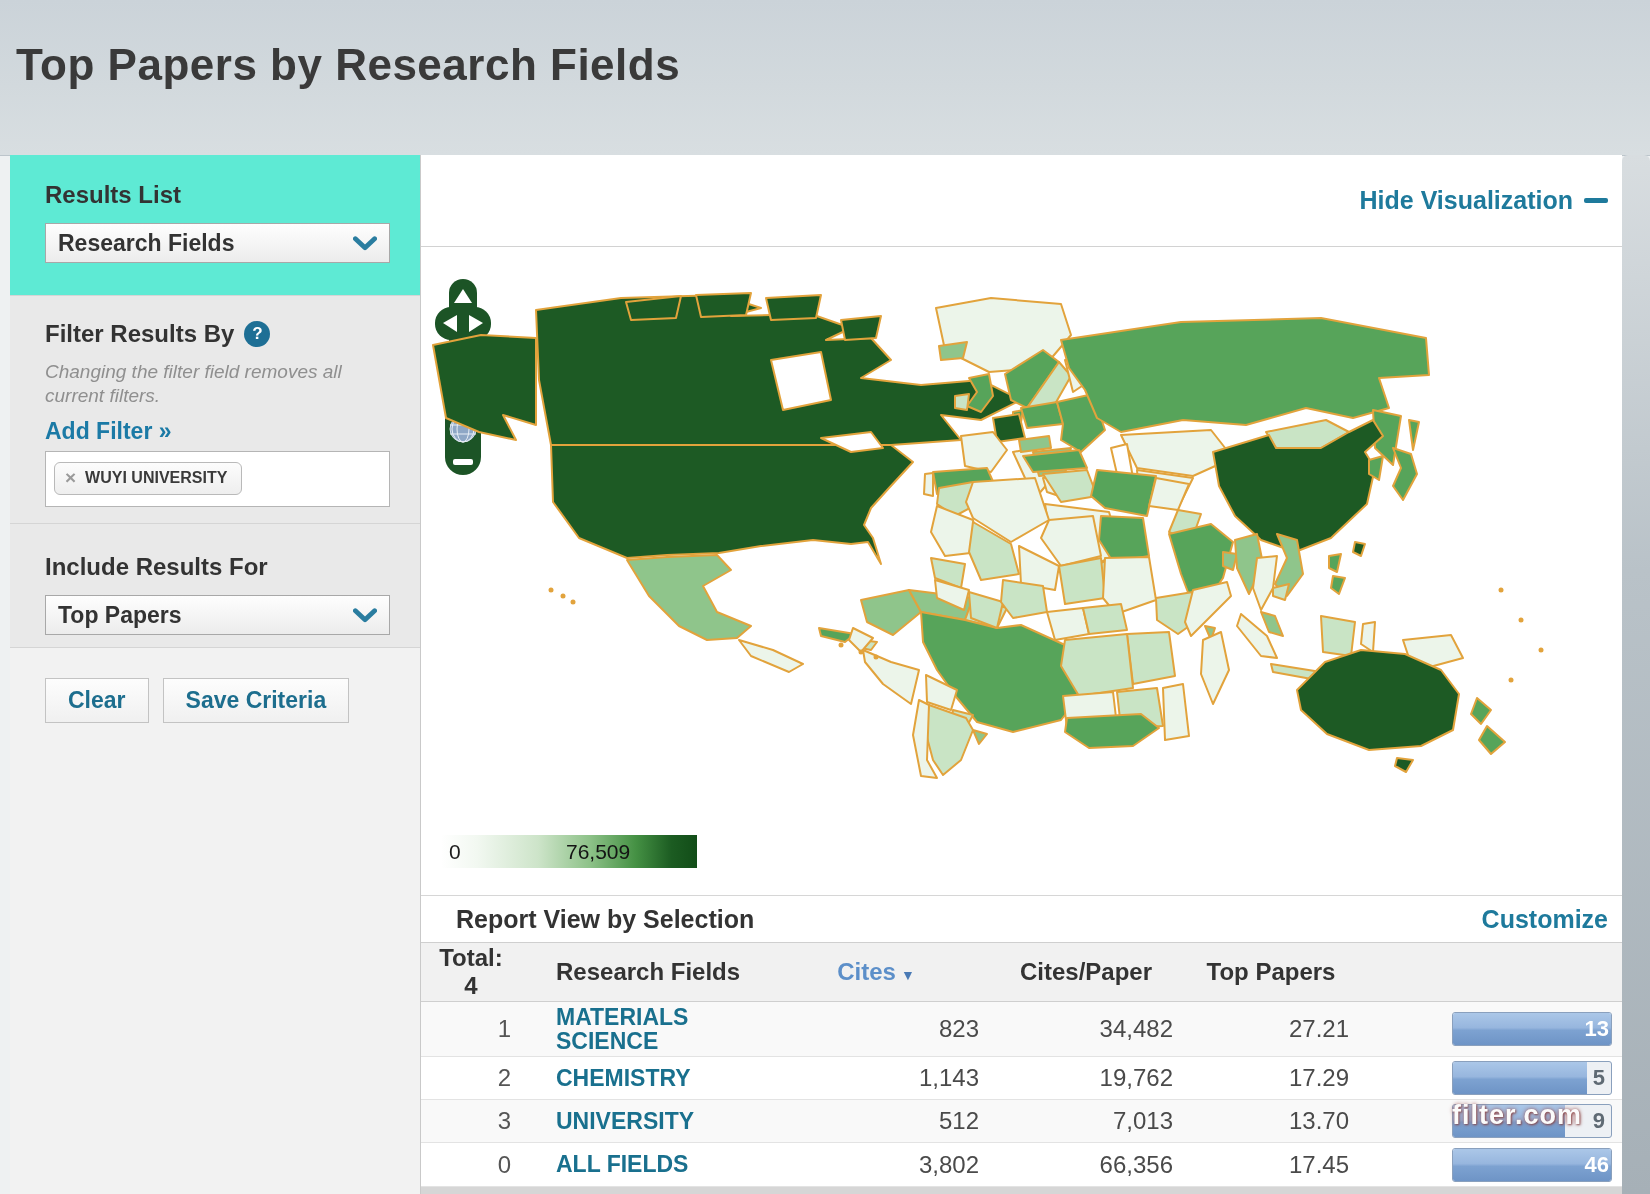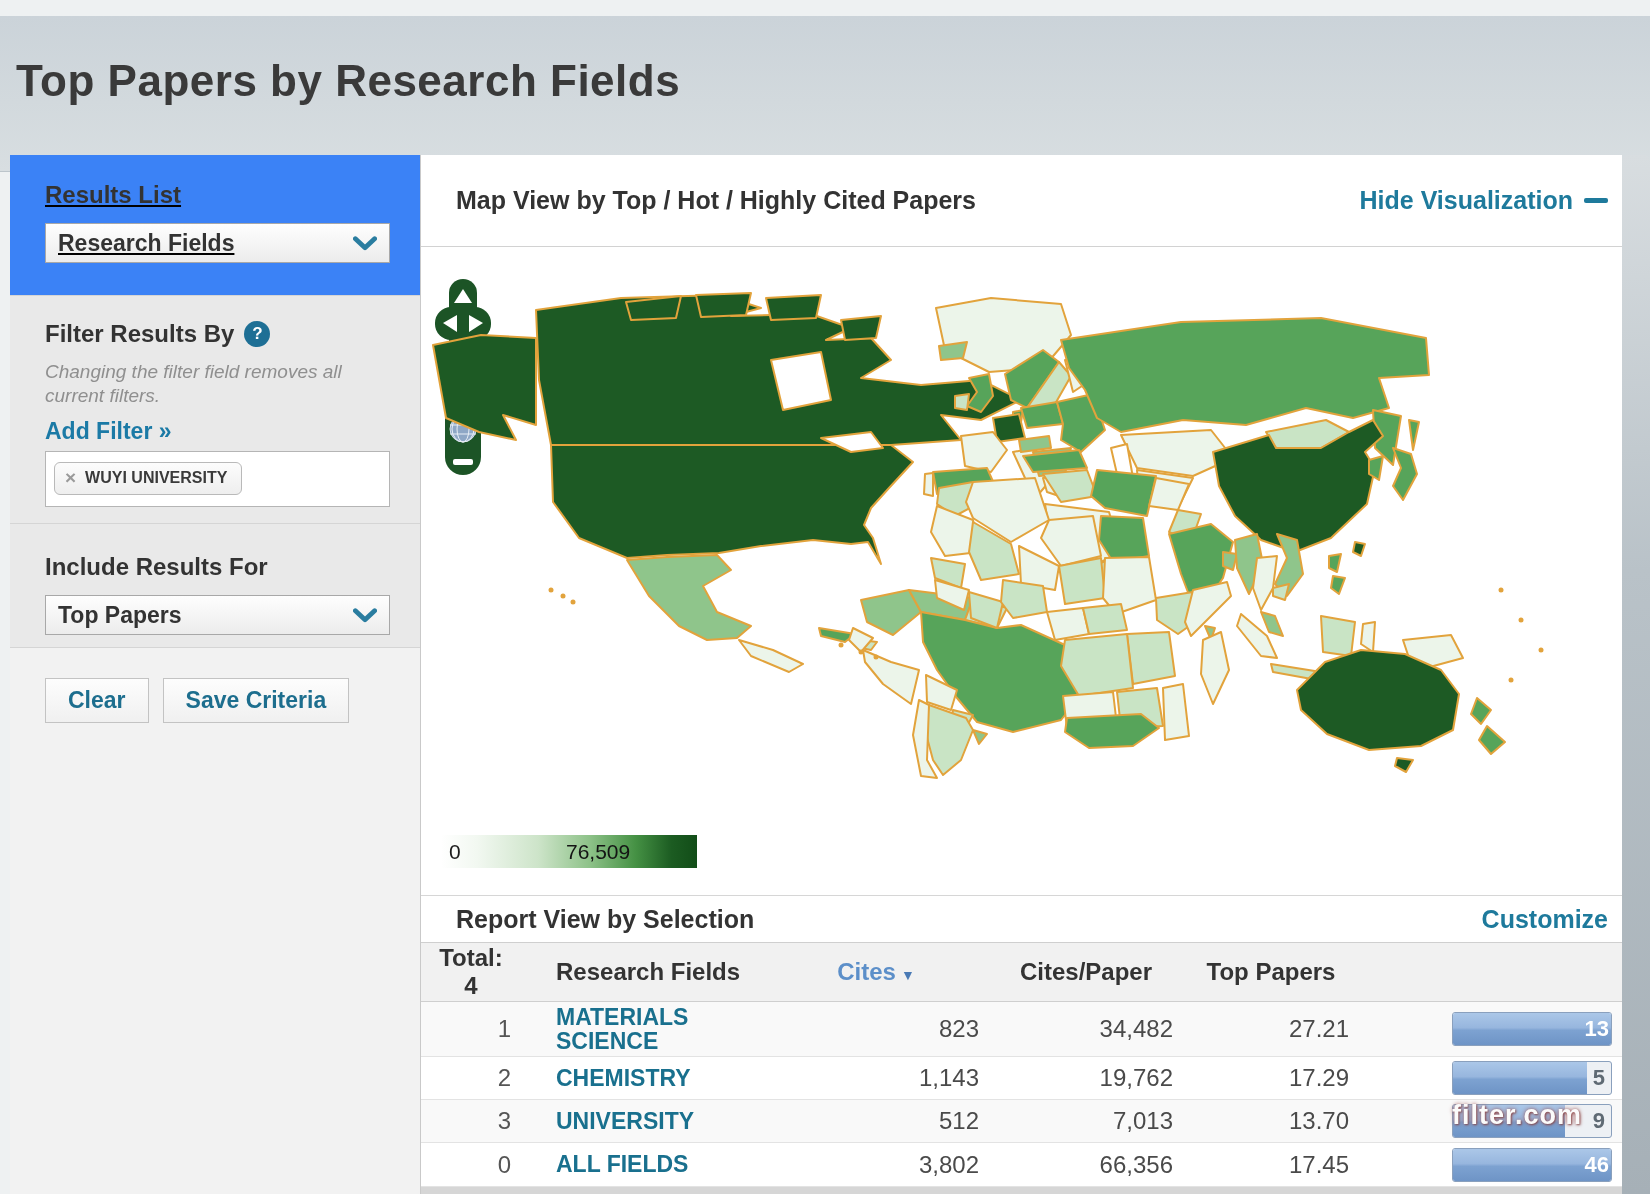--- a/index.html
+++ b/index.html
@@ -1,27 +1,27 @@
 <!DOCTYPE html>
 <html><head>
 <meta charset="utf-8">
 <style>
   html,body{margin:0;padding:0;background:#e9edef;font-family:"Liberation Sans",sans-serif;}
   #root{position:relative;width:1650px;height:1194px;overflow:hidden;background:#eef1f2;}
 
   
-  .page-header{position:absolute;left:0;top:16px;width:1650px;height:155px;
+  .page-header{position:absolute;left:0;top:0;width:1650px;height:155px;
     background:linear-gradient(180deg,#cbd3d9 0%,#d2d9dd 55%,#d8dee1 100%);
     border-bottom:1px solid #bcc5cb;}
   .page-title{position:absolute;left:16px;top:40px;font-size:44px;font-weight:bold;color:#3a3a3a;letter-spacing:.5px;}
 
   
   .sidebar{position:absolute;left:10px;top:155px;width:410px;height:1039px;background:#f2f2f2;}
   .sb-sec{box-sizing:border-box;width:410px;}
-  .sec1{height:140px;background:#3b82f6;padding:26px 0 0 35px;text-decoration:underline;}
+  .sec1{height:140px;background:#5eead4;padding:26px 0 0 35px;}
   .sec2{height:228px;background:#e9e9e9;border-top:1px solid #d5d5d5;padding:24px 0 0 35px;}
   .sec3{height:124px;background:#e9e9e9;border-top:1px solid #d5d5d5;padding:29px 0 0 35px;}
   .sec4{height:547px;background:#f2f2f2;border-top:1px solid #d5d5d5;padding:30px 0 0 35px;}
   .sb-heading{font-size:24px;font-weight:bold;color:#333;display:flex;align-items:center;gap:10px;}
   .dropdown{margin-top:14px;width:345px;height:40px;box-sizing:border-box;border:1px solid #a8a8a8;
     background:linear-gradient(180deg,#fefefe,#ececec);display:flex;align-items:center;padding:0 12px;}
   .dd-value{font-size:23px;font-weight:bold;color:#333;}
   .dd-chev{margin-left:auto;display:flex;align-items:center;}
   .help-circle{width:26px;height:26px;border-radius:50%;background:#1e6f95;color:#fff;font-size:17px;font-weight:bold;
     display:inline-flex;align-items:center;justify-content:center;}
@@ -146,21 +146,20 @@
       <div class="btn-row">
         <button class="btn">Clear</button>
         <button class="btn">Save Criteria</button>
       </div>
     </div>
   </div>
 
   <div class="panel">
 
     <div class="map-header">
-      <div class="map-title">Map View by Top / Hot / Highly Cited Papers</div>
       <div class="hide-vis">
         <span>Hide Visualization</span>
         <span class="minus-bar"></span>
       </div>
     </div>
 
     <div class="map-zone">
 
       <svg class="map-controls" width="60" height="200" viewBox="0 0 60 200">
         <g>

